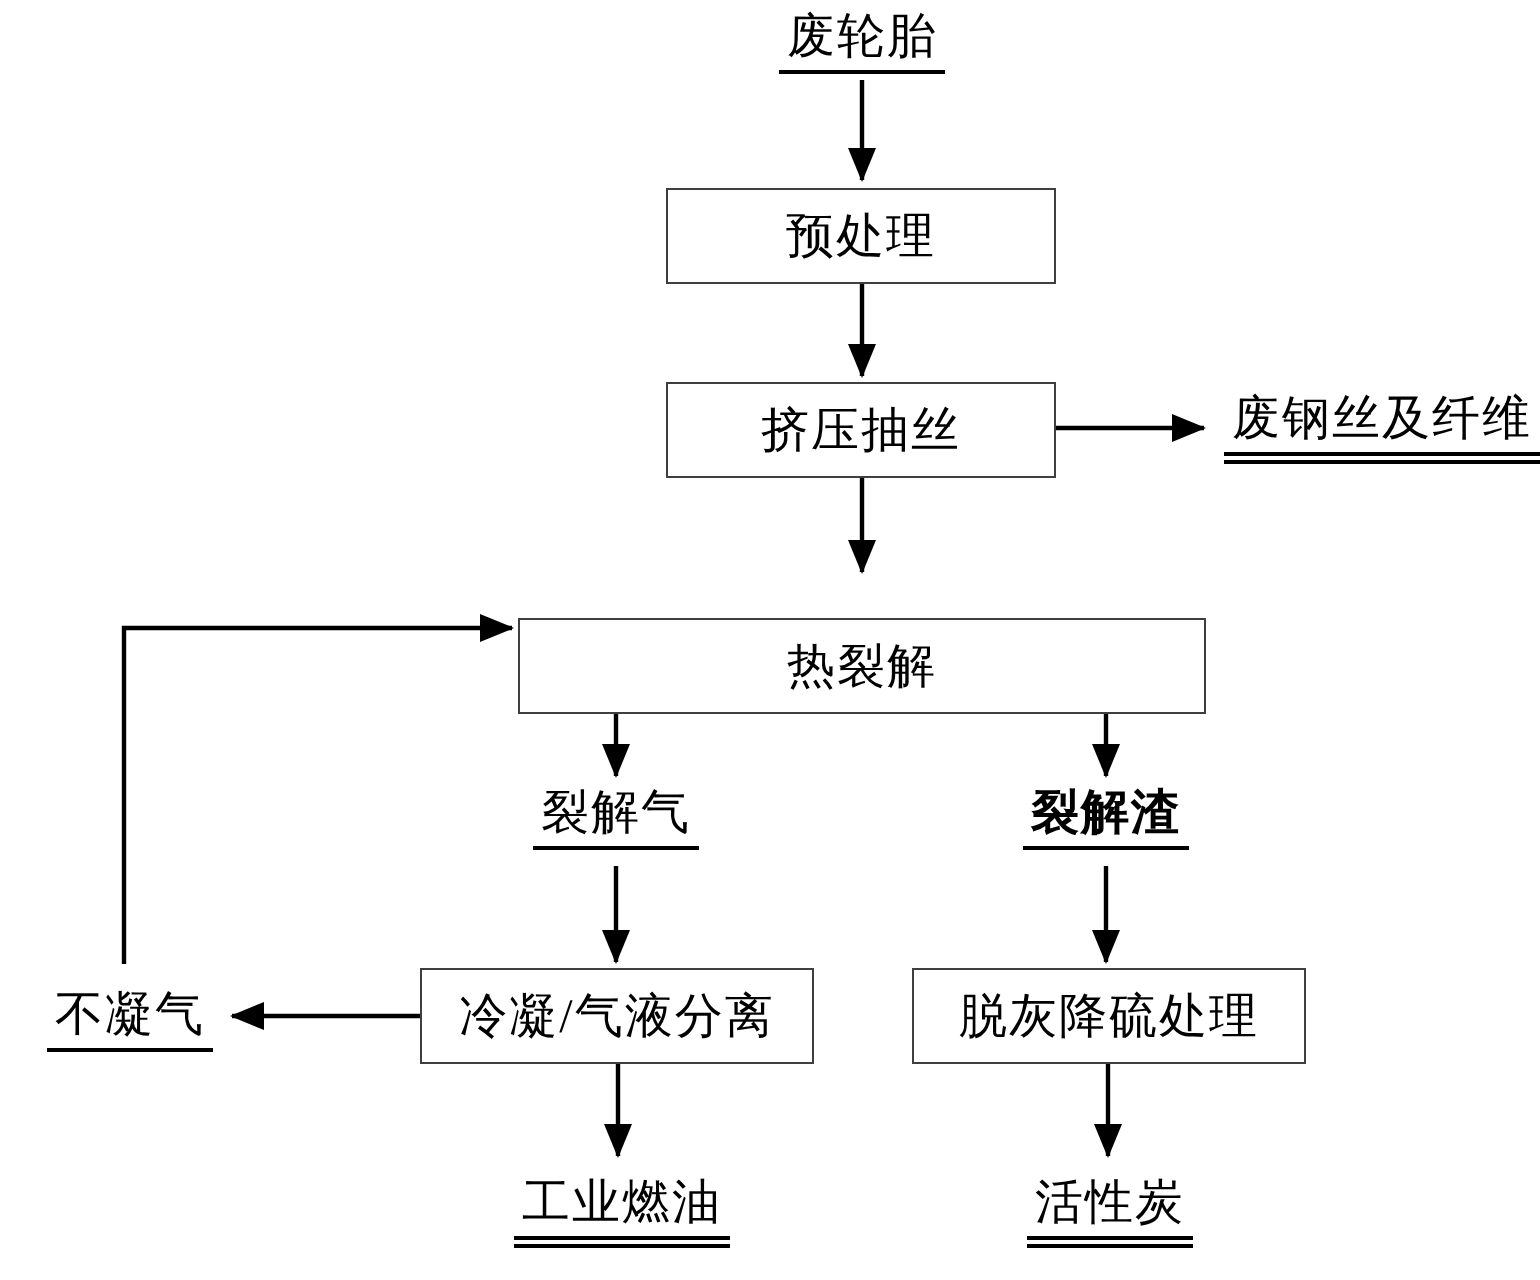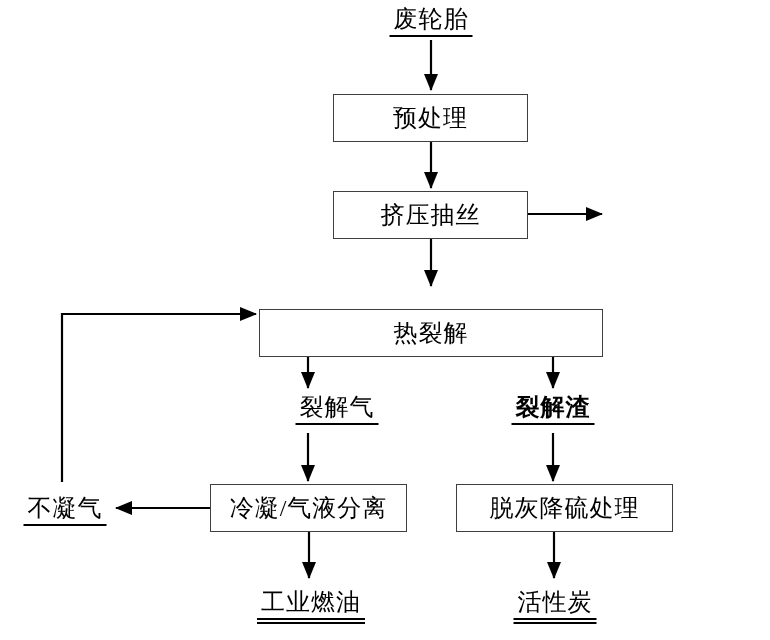--- a/index.html
+++ b/index.html
@@ -116,26 +116,29 @@
   </div>
 
   <div class="box" style="left:259px; top:289px; width:344px; height:48px;margin-top:20px;">
     <span>热裂解</span>
   </div>
 
   <div class="box" style="left:210px; top:484px; width:197px; height:48px;justify-content:center;">
     <span>冷凝/气液分离</span>
   </div>
 
-  <div class="box" style="left:456px; top:484px; width:217px; height:48px;">
+  <div class="box" style="left:456px; top:484px; width:197px; height:48px;">
     <span>脱灰降硫处理</span>
   </div>
 
+  <div class="label" style="left:691px; top:196px;">
+    <span class="u2">废钢丝及纤维</span>
+  </div>
 
-  <div class="label" style="left:308px; top:393px;margin-left:29px;">
+  <div class="label" style="left:308px; top:393px;">
     <span class="u1">裂解气</span>
   </div>
 
   <div class="label" style="left:553px; top:393px;font-weight:bold;">
     <span class="u1">裂解渣</span>
   </div>
 
   <div class="label" style="left:65px; top:494px;">
     <span class="u1">不凝气</span>
   </div>

